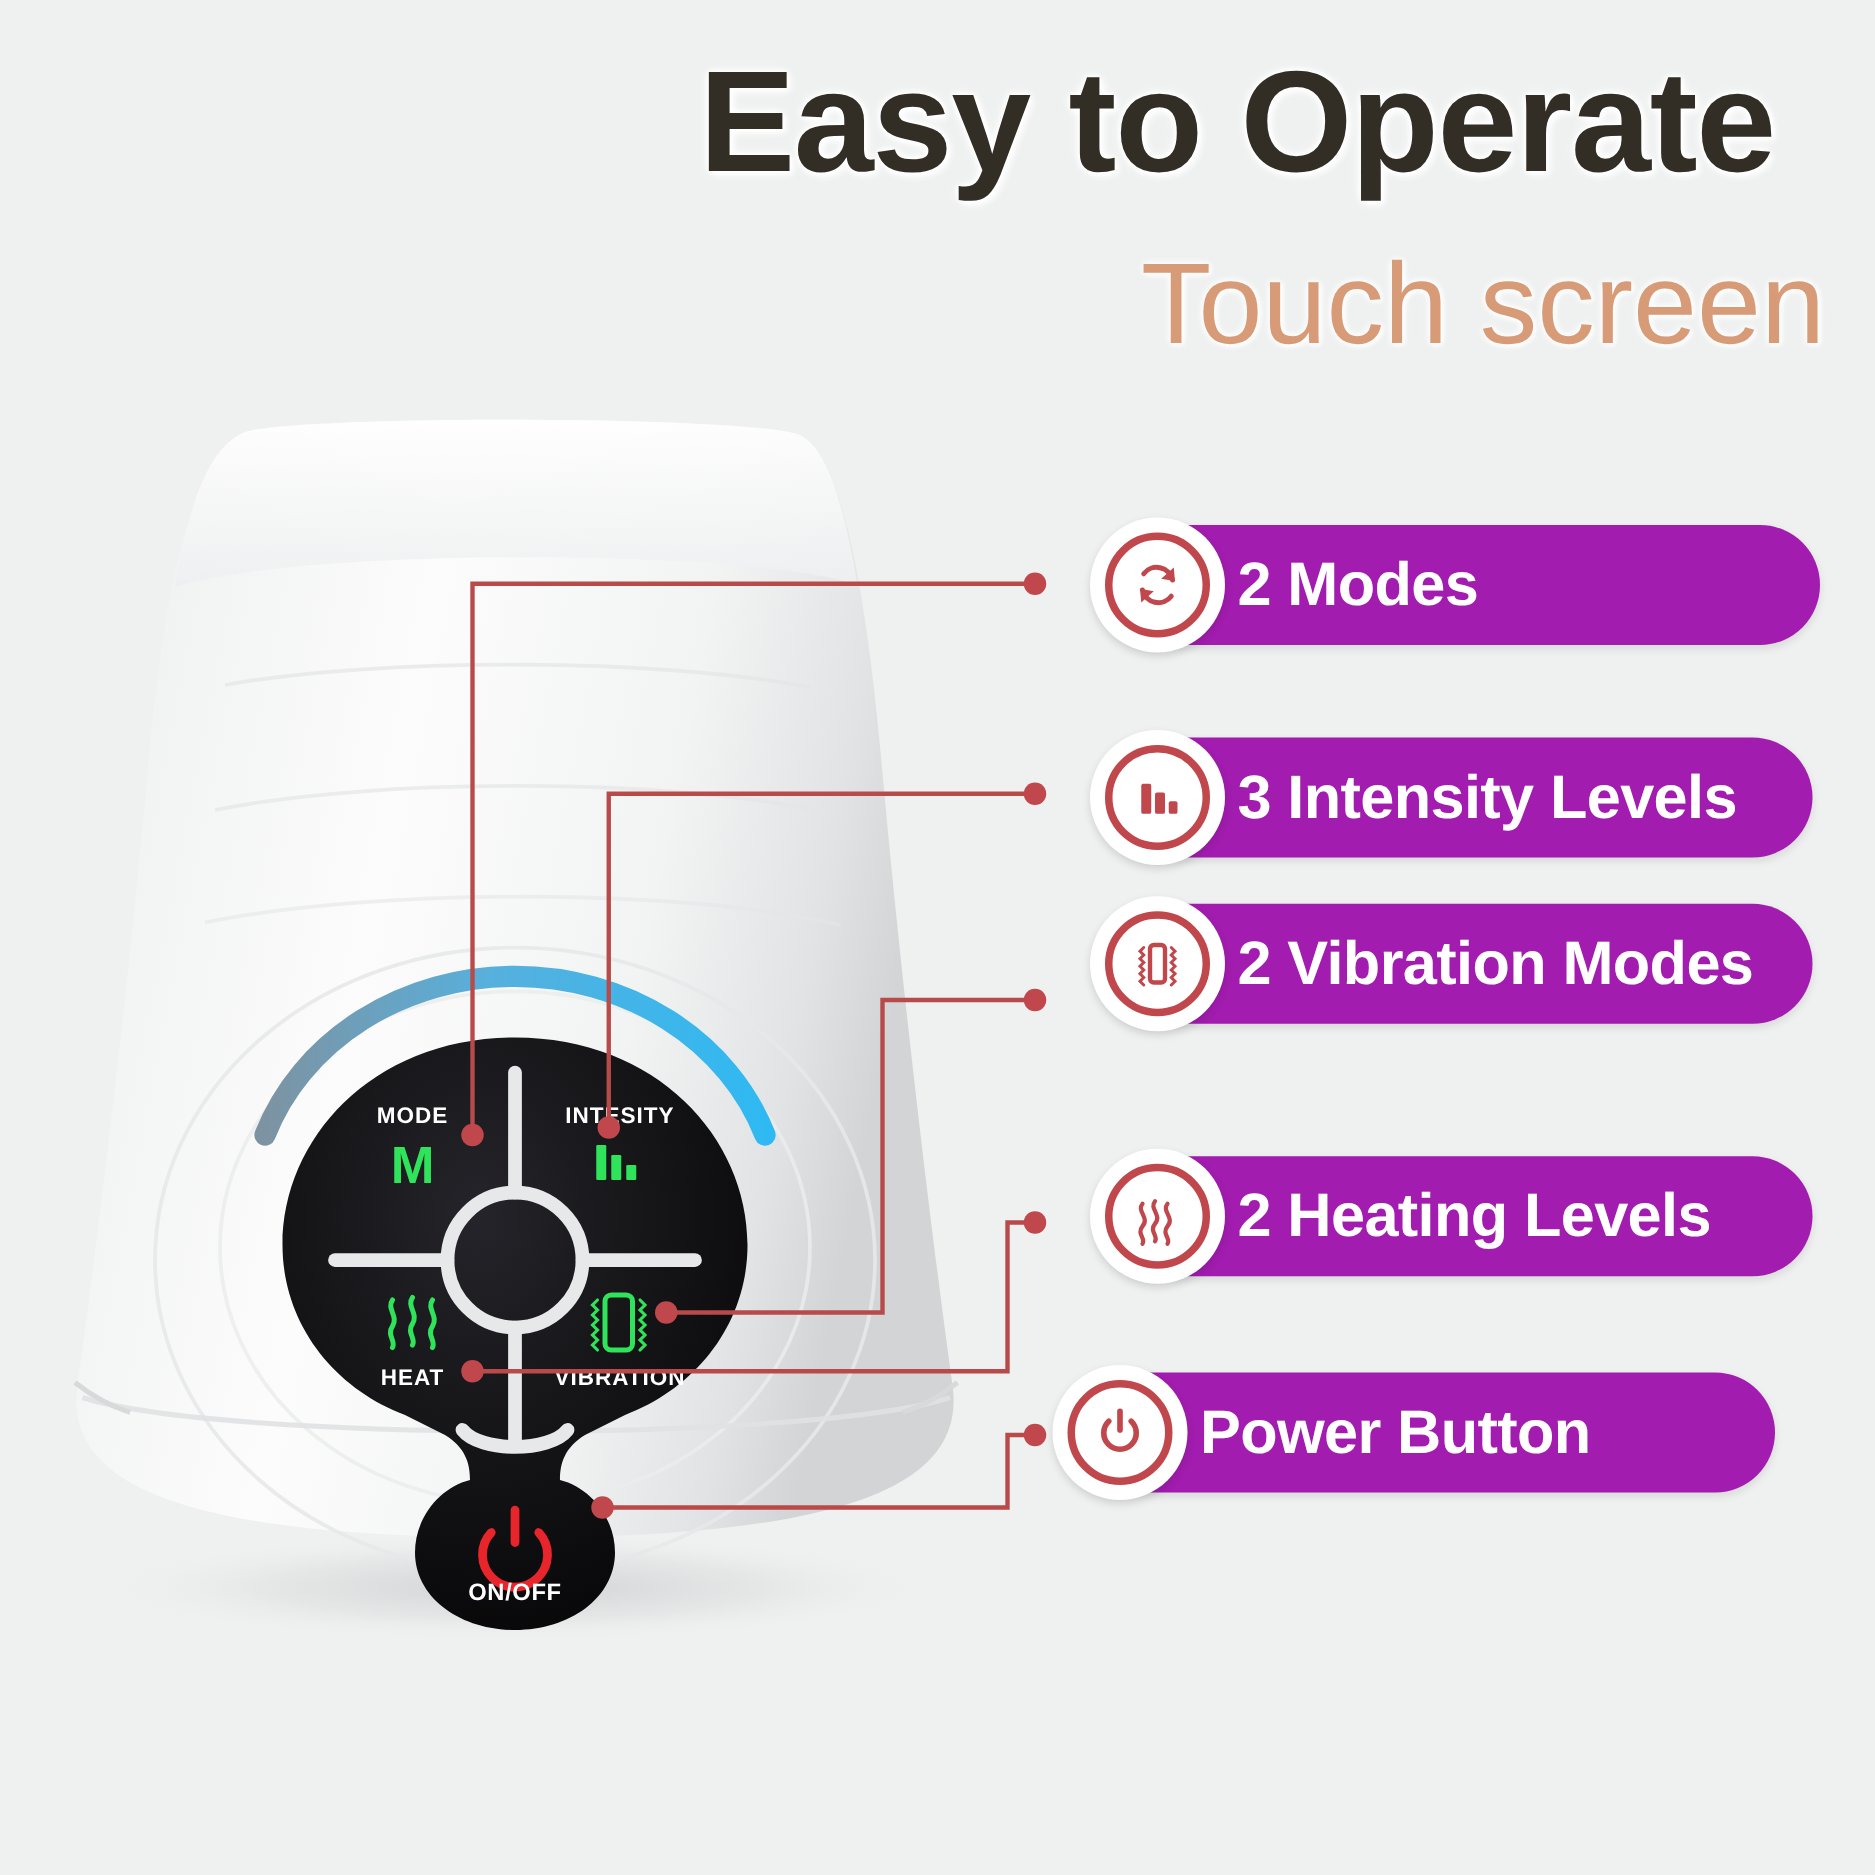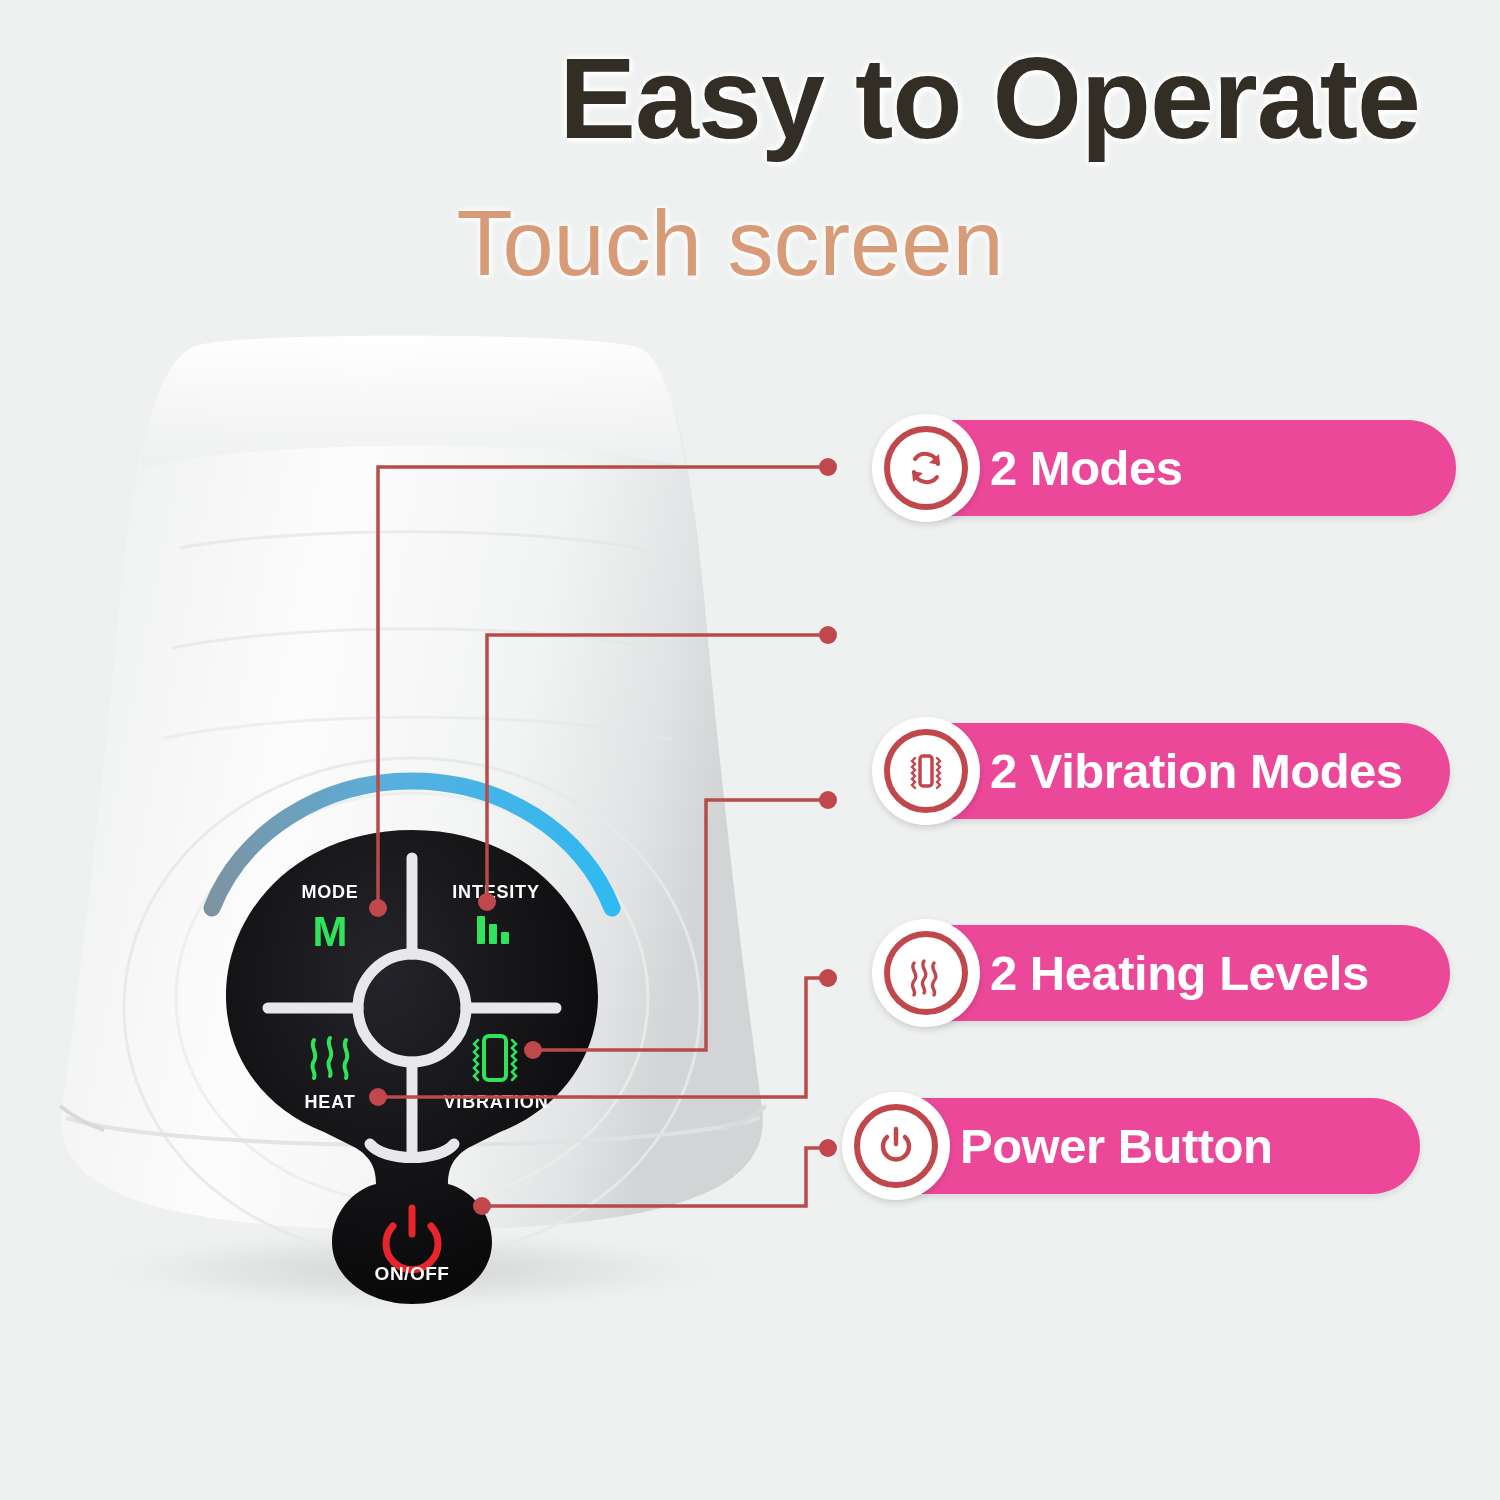--- a/index.html
+++ b/index.html
@@ -18,40 +18,40 @@
     text-align:right;
     font-size:115px; font-weight:700; letter-spacing:-1px;
     color:#322d25; line-height:1.05;
     text-shadow:
       0 0 6px #fff, 0 0 6px #fff, 0 0 10px #fff,
       3px 3px 5px rgba(255,255,255,.95);
     white-space:nowrap;
   }
   .title-sub{
     position:absolute; left:0; top:195px; width:1460px;
-    text-align:center;
+    text-align:right;
     font-size:92px; font-weight:400;
     color:#d79b77; line-height:1.05;
     text-shadow: 0 0 6px #fff, 0 0 8px #fff, 2px 2px 4px rgba(255,255,255,.9);
     white-space:nowrap;
   }
 
   
   #device-wrap{ position:absolute; left:0; top:318px; width:860px; height:1010px; }
   #device-svg{ position:absolute; left:0; top:0; }
 
   
   #lines-svg{ position:absolute; left:0; top:0; width:1500px; height:1500px; pointer-events:none; }
 
   
   .badge{
     position:absolute;
     height:96px;
     display:flex; align-items:center;
-    background:#ec4899;
+    background:#a21caf;
     border-radius:48px;
     box-shadow: 0 3px 7px rgba(0,0,0,.10);
   }
   .badge .ic{
     position:absolute; left:-6px; top:50%; transform:translateY(-50%);
     width:108px; height:108px;
     border-radius:50%;
     background:#fff;
     display:flex; align-items:center; justify-content:center;
     box-shadow: 0 3px 7px rgba(0,0,0,.13);
@@ -241,20 +241,34 @@
             <path d="M 11 27 A 13 13 0 0 0 34 32"></path>
           </g>
           <path d="M 36 9 l 1 11 l -11 -2 z" fill="#c0474b"></path>
           <path d="M 10 37 l -1 -11 l 11 2 z" fill="#c0474b"></path>
         </svg>
       </div>
     </div>
     <span class="lbl">2 Modes</span>
   </div>
 
+  <div class="badge" id="badge-1">
+    <div class="ic">
+      <div class="ring">
+        <svg width="46" height="46" viewBox="0 0 46 46">
+          <g fill="#c0474b">
+            <rect x="10" y="12" width="8" height="24" rx="1.5"></rect>
+            <rect x="21" y="19" width="8" height="17" rx="1.5"></rect>
+            <rect x="32" y="26" width="7" height="10" rx="1.5"></rect>
+          </g>
+        </svg>
+      </div>
+    </div>
+    <span class="lbl">3 Intensity Levels</span>
+  </div>
 
   <div class="badge" id="badge-2">
     <div class="ic">
       <div class="ring">
         <svg width="48" height="48" viewBox="0 0 48 48">
           <rect x="18" y="9" width="12" height="30" rx="3" fill="none" stroke="#c0474b" stroke-width="3.5"></rect>
           <g stroke="#c0474b" stroke-width="2.4" stroke-linecap="round" fill="none">
             <path d="M 13 11 l -3 3 l 3 3 l -3 3 l 3 3 l -3 3 l 3 3 l -3 3 l 3 3 l -3 3 l 3 3"></path>
             <path d="M 35 11 l 3 3 l -3 3 l 3 3 l -3 3 l 3 3 l -3 3 l 3 3 l -3 3 l 3 3 l -3 3"></path>
           </g>

